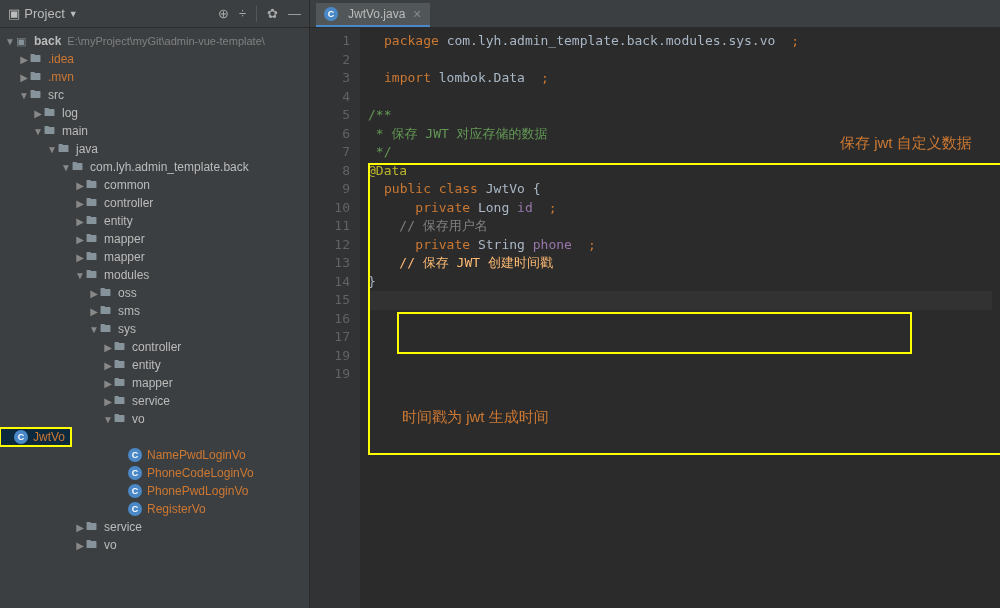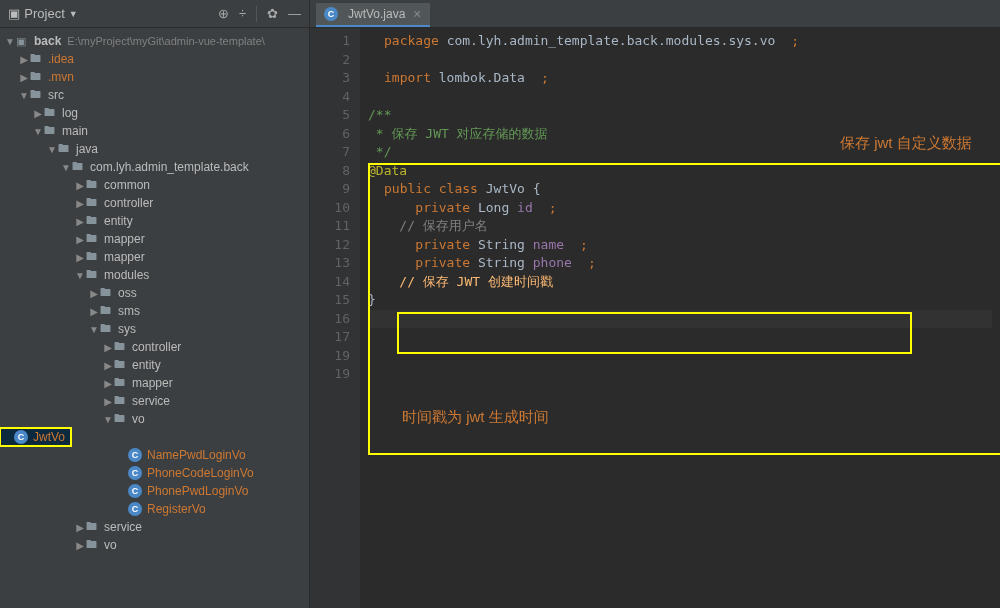--- a/index.html
+++ b/index.html
@@ -280,21 +280,20 @@
           <div class="code-line">&nbsp;</div>
           <div class="code-line"><span class="kw">import </span><span class="ident">lombok.Data</span><span class="kw">;</span></div>
           <div class="code-line">&nbsp;</div>
           <div class="code-line"><span class="doc">/**</span></div>
           <div class="code-line"><span class="doc"> * 保存 JWT 对应存储的数据</span></div>
           <div class="code-line"><span class="doc"> */</span></div>
           <div class="code-line"><span class="annotation">@Data</span></div>
           <div class="code-line"><span class="kw">public class </span><span class="ident">JwtVo </span><span class="ident">{</span></div>
           <div class="code-line"><span>    </span><span class="kw">private </span><span class="ident">Long </span><span class="purple">id</span><span class="kw">;</span></div>
           <div class="code-line"><span>    </span><span class="comment">// 保存用户名</span></div>
-          <div class="code-line"><span>    </span><span class="kw">private </span><span class="ident">String </span><span class="purple">name</span><span class="kw">;</span></div>
           <div class="code-line"><span>    </span><span class="kw">private </span><span class="ident">String </span><span class="purple">phone</span><span class="kw">;</span></div>
           <div class="code-line"><span>    </span><span class="comment-dark">// 保存 JWT 创建时间戳</span></div>
           <div class="code-line"><span class="ident">}</span></div>
           <div class="code-line caret-line">&nbsp;</div>
         </div>
 
       <div class="yellow-box" style="left:58px; top:135px; width:660px; height:292px;"></div>
       <div class="yellow-box" style="left:87px; top:284px; width:515px; height:42px;"></div>
       <div class="callout orange" style="left:530px; top:106px;">保存 jwt 自定义数据</div>
       <div class="callout orange" style="left:92px; top:380px;">时间戳为 jwt 生成时间</div>

